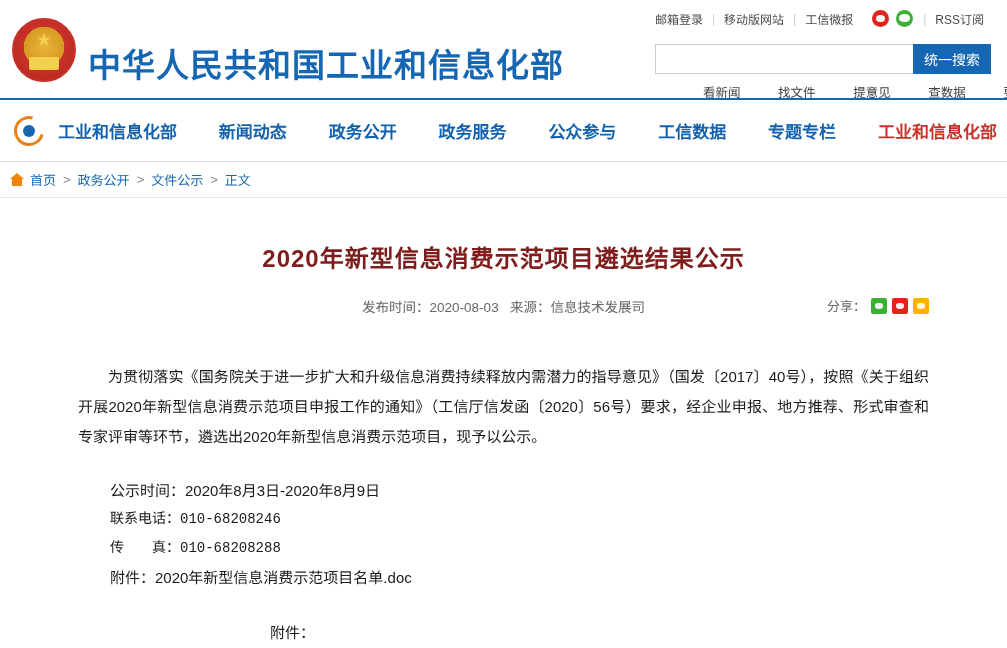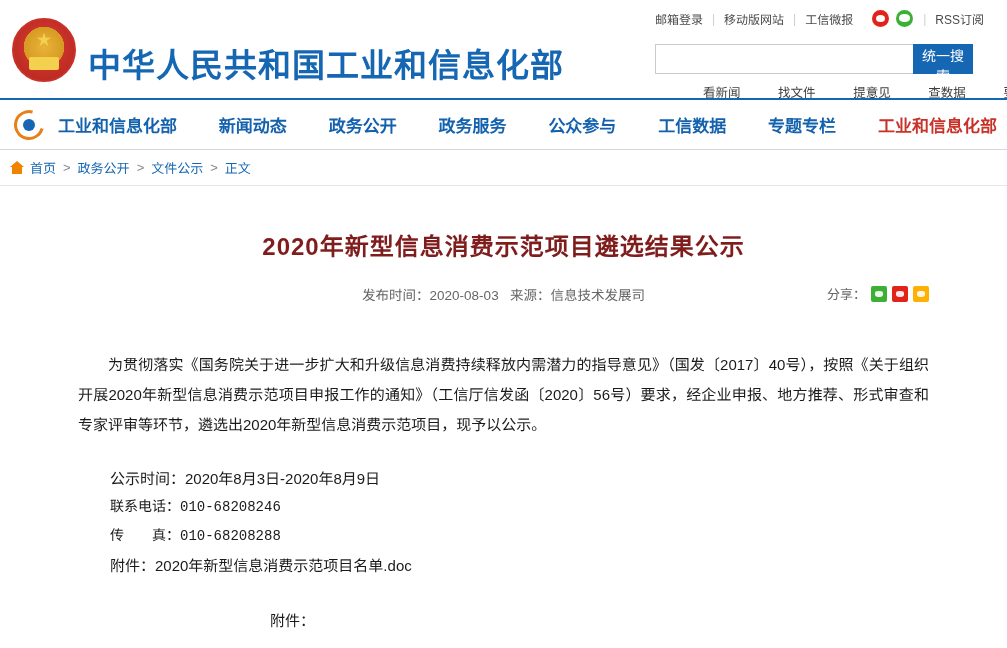--- a/index.html
+++ b/index.html
@@ -139,21 +139,21 @@
     width: 258px;
     height: 30px;
     border: 1px solid #cccccc;
     border-right: none;
     outline: none;
     padding: 0 8px;
     font-size: 13px;
     font-family: "Liberation Sans", sans-serif;
   }
   .searchbox button {
-    width: 60px;
+    width: 78px;
     height: 30px;
     background: #1667b3;
     color: #fff;
     border: none;
     font-size: 14px;
     cursor: pointer;
     font-family: "Liberation Sans", sans-serif;
   }
   .quicklinks {
     position: absolute;
@@ -164,21 +164,21 @@
     justify-content: space-between;
     font-size: 12.5px;
     color: #3f3f3f;
     margin-left: 48px;
   }
   .quicklinks a { color: #3f3f3f; text-decoration: none; }
 
   
   .nav {
     position: relative;
-    height: 52px;
+    height: 64px;
     border-top: 2px solid #1667b3;
     border-bottom: 1px solid #d8d8d8;
     display: flex;
     align-items: center;
     padding-left: 14px;
   }
   .nav-logo {
     width: 30px;
     height: 30px;
     margin-right: 14px;

